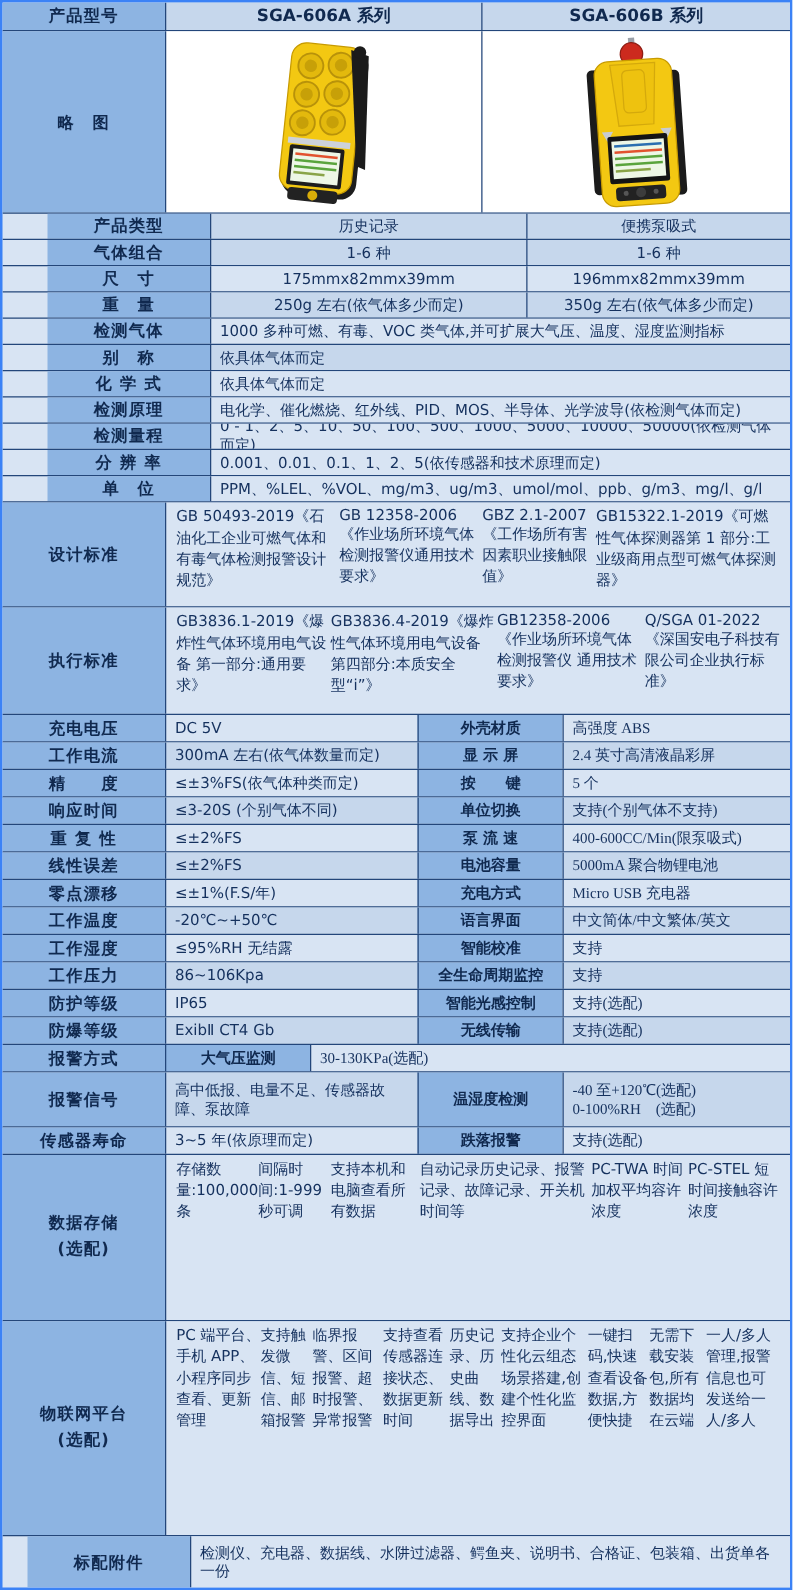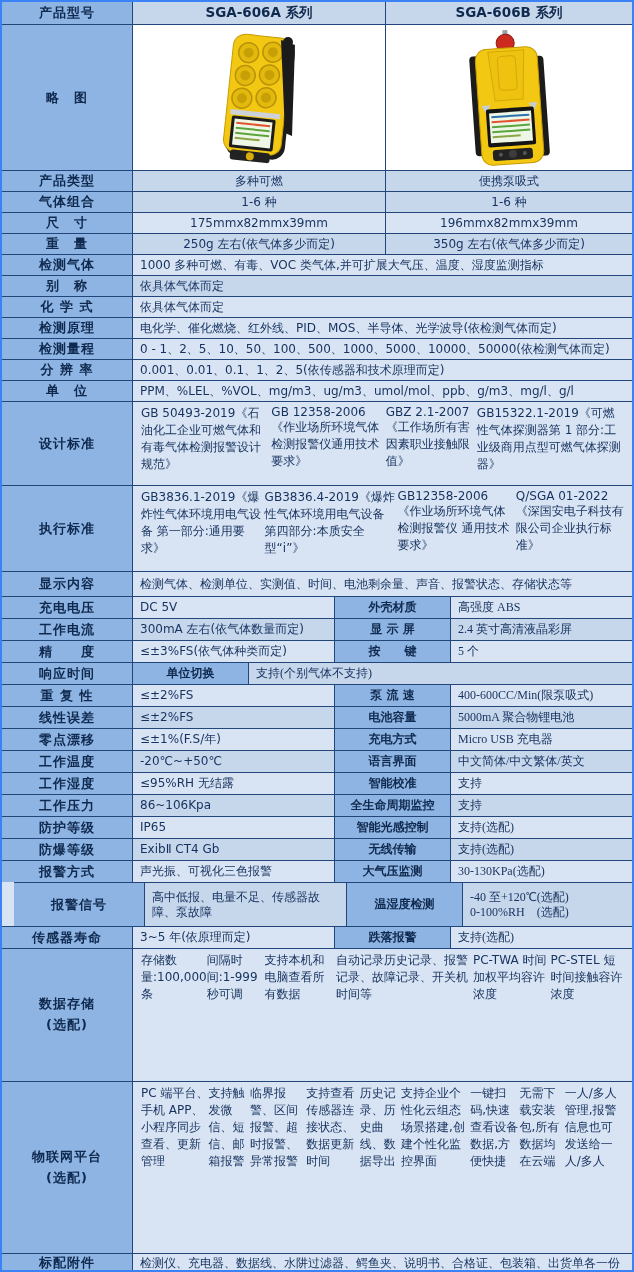--- a/index.html
+++ b/index.html
@@ -49,29 +49,29 @@
     flex-direction: row; align-items: flex-start;
     justify-content: space-around; padding: 3px 8px;
   }
   .line { font-size: 12px; color: #15315e; }
 
   .lb2 { flex-direction: column; justify-content: center; line-height: 1.6; }
 
   
   .r-head { height: 22px; }
   .r-img  { height: 146px; }
-  .r-s    { height: 21px; }
+  .r-s    { height: 21px; padding-left: 36px; }
   .r-std1 { height: 84px; }
   .r-std2 { height: 86px; }
   .r-disp { height: 25px; }
   .r-q    { height: 22px; }
-  .r-alm  { height: 44px; margin-left: 12px; }
+  .r-alm  { height: 44px; }
   .r-blk1 { height: 133px; }
   .r-blk2 { height: 172px; }
-  .r-ft   { flex: 1 1 auto; }
+  .r-ft   { flex: 1 1 auto; padding-left: 20px; }
 </style>
 </head>
 <body>
 
 <div class="tbl">
 
   <div class="row r-head">
     <div class="cell lb c1">产品型号</div>
     <div class="cell hval va bgB">SGA-606A 系列</div>
     <div class="cell hval vb bgB">SGA-606B 系列</div>
@@ -141,21 +141,21 @@
           <circle cx="75" cy="126" r="4" fill="#3c3c3c"></circle>
           <circle cx="63" cy="126" r="2" fill="#555"></circle>
             <circle cx="87" cy="126" r="2" fill="#555"></circle>
         </g>
       </svg>
     </div>
   </div>
 
   <div class="row r-s">
     <div class="cell lb c1">产品类型</div>
-    <div class="cell val va bgB">多种可燃</div>
+    <div class="cell val va bgB">历史记录</div>
     <div class="cell val vb bgB">便携泵吸式</div>
   </div>
   <div class="row r-s">
     <div class="cell lb c1">气体组合</div>
     <div class="cell val va bgB">1-6 种</div>
     <div class="cell val vb bgB">1-6 种</div>
   </div>
   <div class="row r-s">
     <div class="cell lb c1">尺　寸</div>
     <div class="cell val va bgA">175mmx82mmx39mm</div>
@@ -209,24 +209,20 @@
   <div class="row r-std2">
     <div class="cell lb c1">执行标准</div>
     <div class="cell wv lines bgA">
       <div class="line">GB3836.1-2019《爆炸性气体环境用电气设备 第一部分:通用要求》</div>
       <div class="line">GB3836.4-2019《爆炸性气体环境用电气设备 第四部分:本质安全型“i”》</div>
       <div class="line">GB12358-2006 《作业场所环境气体检测报警仪 通用技术要求》</div>
       <div class="line">Q/SGA 01-2022《深国安电子科技有限公司企业执行标准》</div>
     </div>
   </div>
 
-  <div class="row r-disp">
-    <div class="cell lb c1">显示内容</div>
-    <div class="cell val wv bgA">检测气体、检测单位、实测值、时间、电池剩余量、声音、报警状态、存储状态等</div>
-  </div>
 
   <div class="row r-q">
     <div class="cell lb c1">充电电压</div>
     <div class="cell val q2 bgA">DC 5V</div>
     <div class="cell lb q3">外壳材质</div>
     <div class="cell val q4 bgA">高强度 ABS</div>
   </div>
   <div class="row r-q">
     <div class="cell lb c1">工作电流</div>
     <div class="cell val q2 bgB">300mA 左右(依气体数量而定)</div>
@@ -234,20 +230,21 @@
     <div class="cell val q4 bgB">2.4 英寸高清液晶彩屏</div>
   </div>
   <div class="row r-q">
     <div class="cell lb c1">精　　度</div>
     <div class="cell val q2 bgA">≤±3%FS(依气体种类而定)</div>
     <div class="cell lb q3">按　　键</div>
     <div class="cell val q4 bgA">5 个</div>
   </div>
   <div class="row r-q">
     <div class="cell lb c1">响应时间</div>
+    <div class="cell val q2 bgB">≤3-20S (个别气体不同)</div>
     <div class="cell lb q3">单位切换</div>
     <div class="cell val q4 bgB">支持(个别气体不支持)</div>
   </div>
   <div class="row r-q">
     <div class="cell lb c1">重 复 性</div>
     <div class="cell val q2 bgA">≤±2%FS</div>
     <div class="cell lb q3">泵 流 速</div>
     <div class="cell val q4 bgA">400-600CC/Min(限泵吸式)</div>
   </div>
   <div class="row r-q">
@@ -287,21 +284,20 @@
     <div class="cell val q4 bgA">支持(选配)</div>
   </div>
   <div class="row r-q">
     <div class="cell lb c1">防爆等级</div>
     <div class="cell val q2 bgB">ExibⅡ CT4 Gb</div>
     <div class="cell lb q3">无线传输</div>
     <div class="cell val q4 bgB">支持(选配)</div>
   </div>
   <div class="row r-q">
     <div class="cell lb c1">报警方式</div>
-    <div class="cell val q2 bgA">声光振、可视化三色报警</div>
     <div class="cell lb q3">大气压监测</div>
     <div class="cell val q4 bgA">30-130KPa(选配)</div>
   </div>
   <div class="row r-alm">
     <div class="cell lb c1">报警信号</div>
     <div class="cell val q2 bgB">高中低报、电量不足、传感器故障、泵故障</div>
     <div class="cell lb q3">温湿度检测</div>
     <div class="cell val q4 pre bgB">-40 至+120℃(选配)
 0-100%RH　(选配)</div>
   </div>

